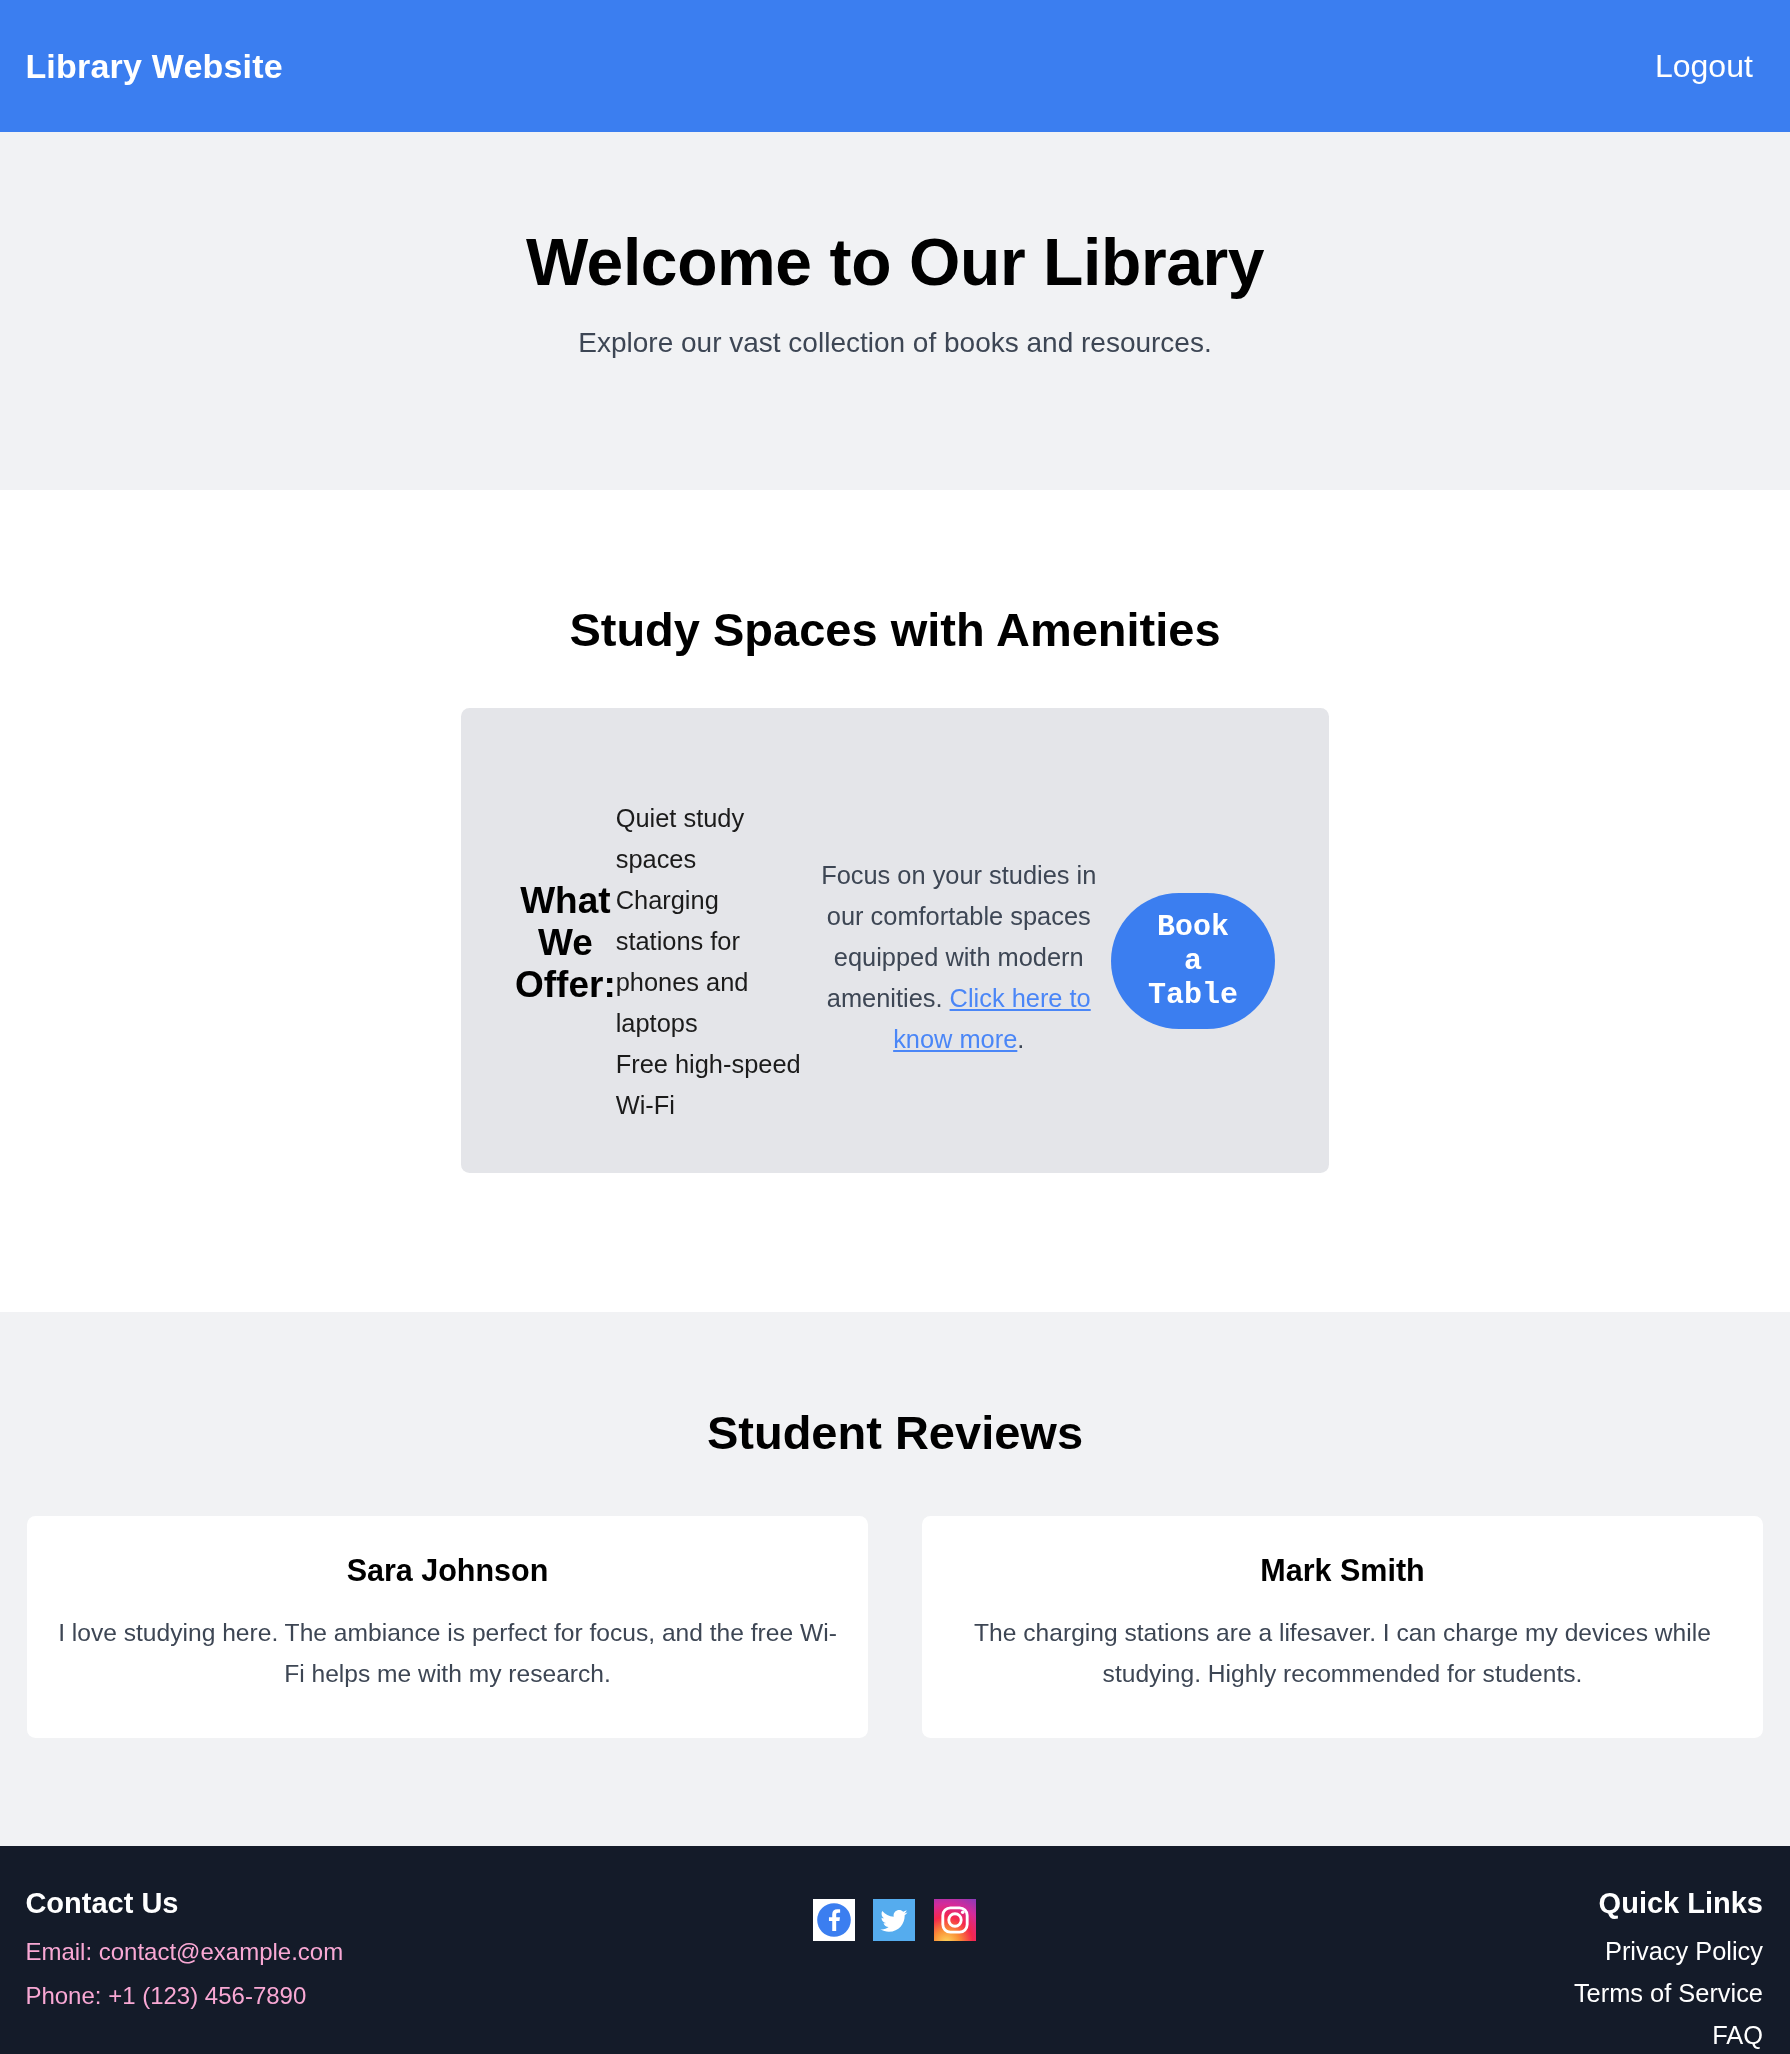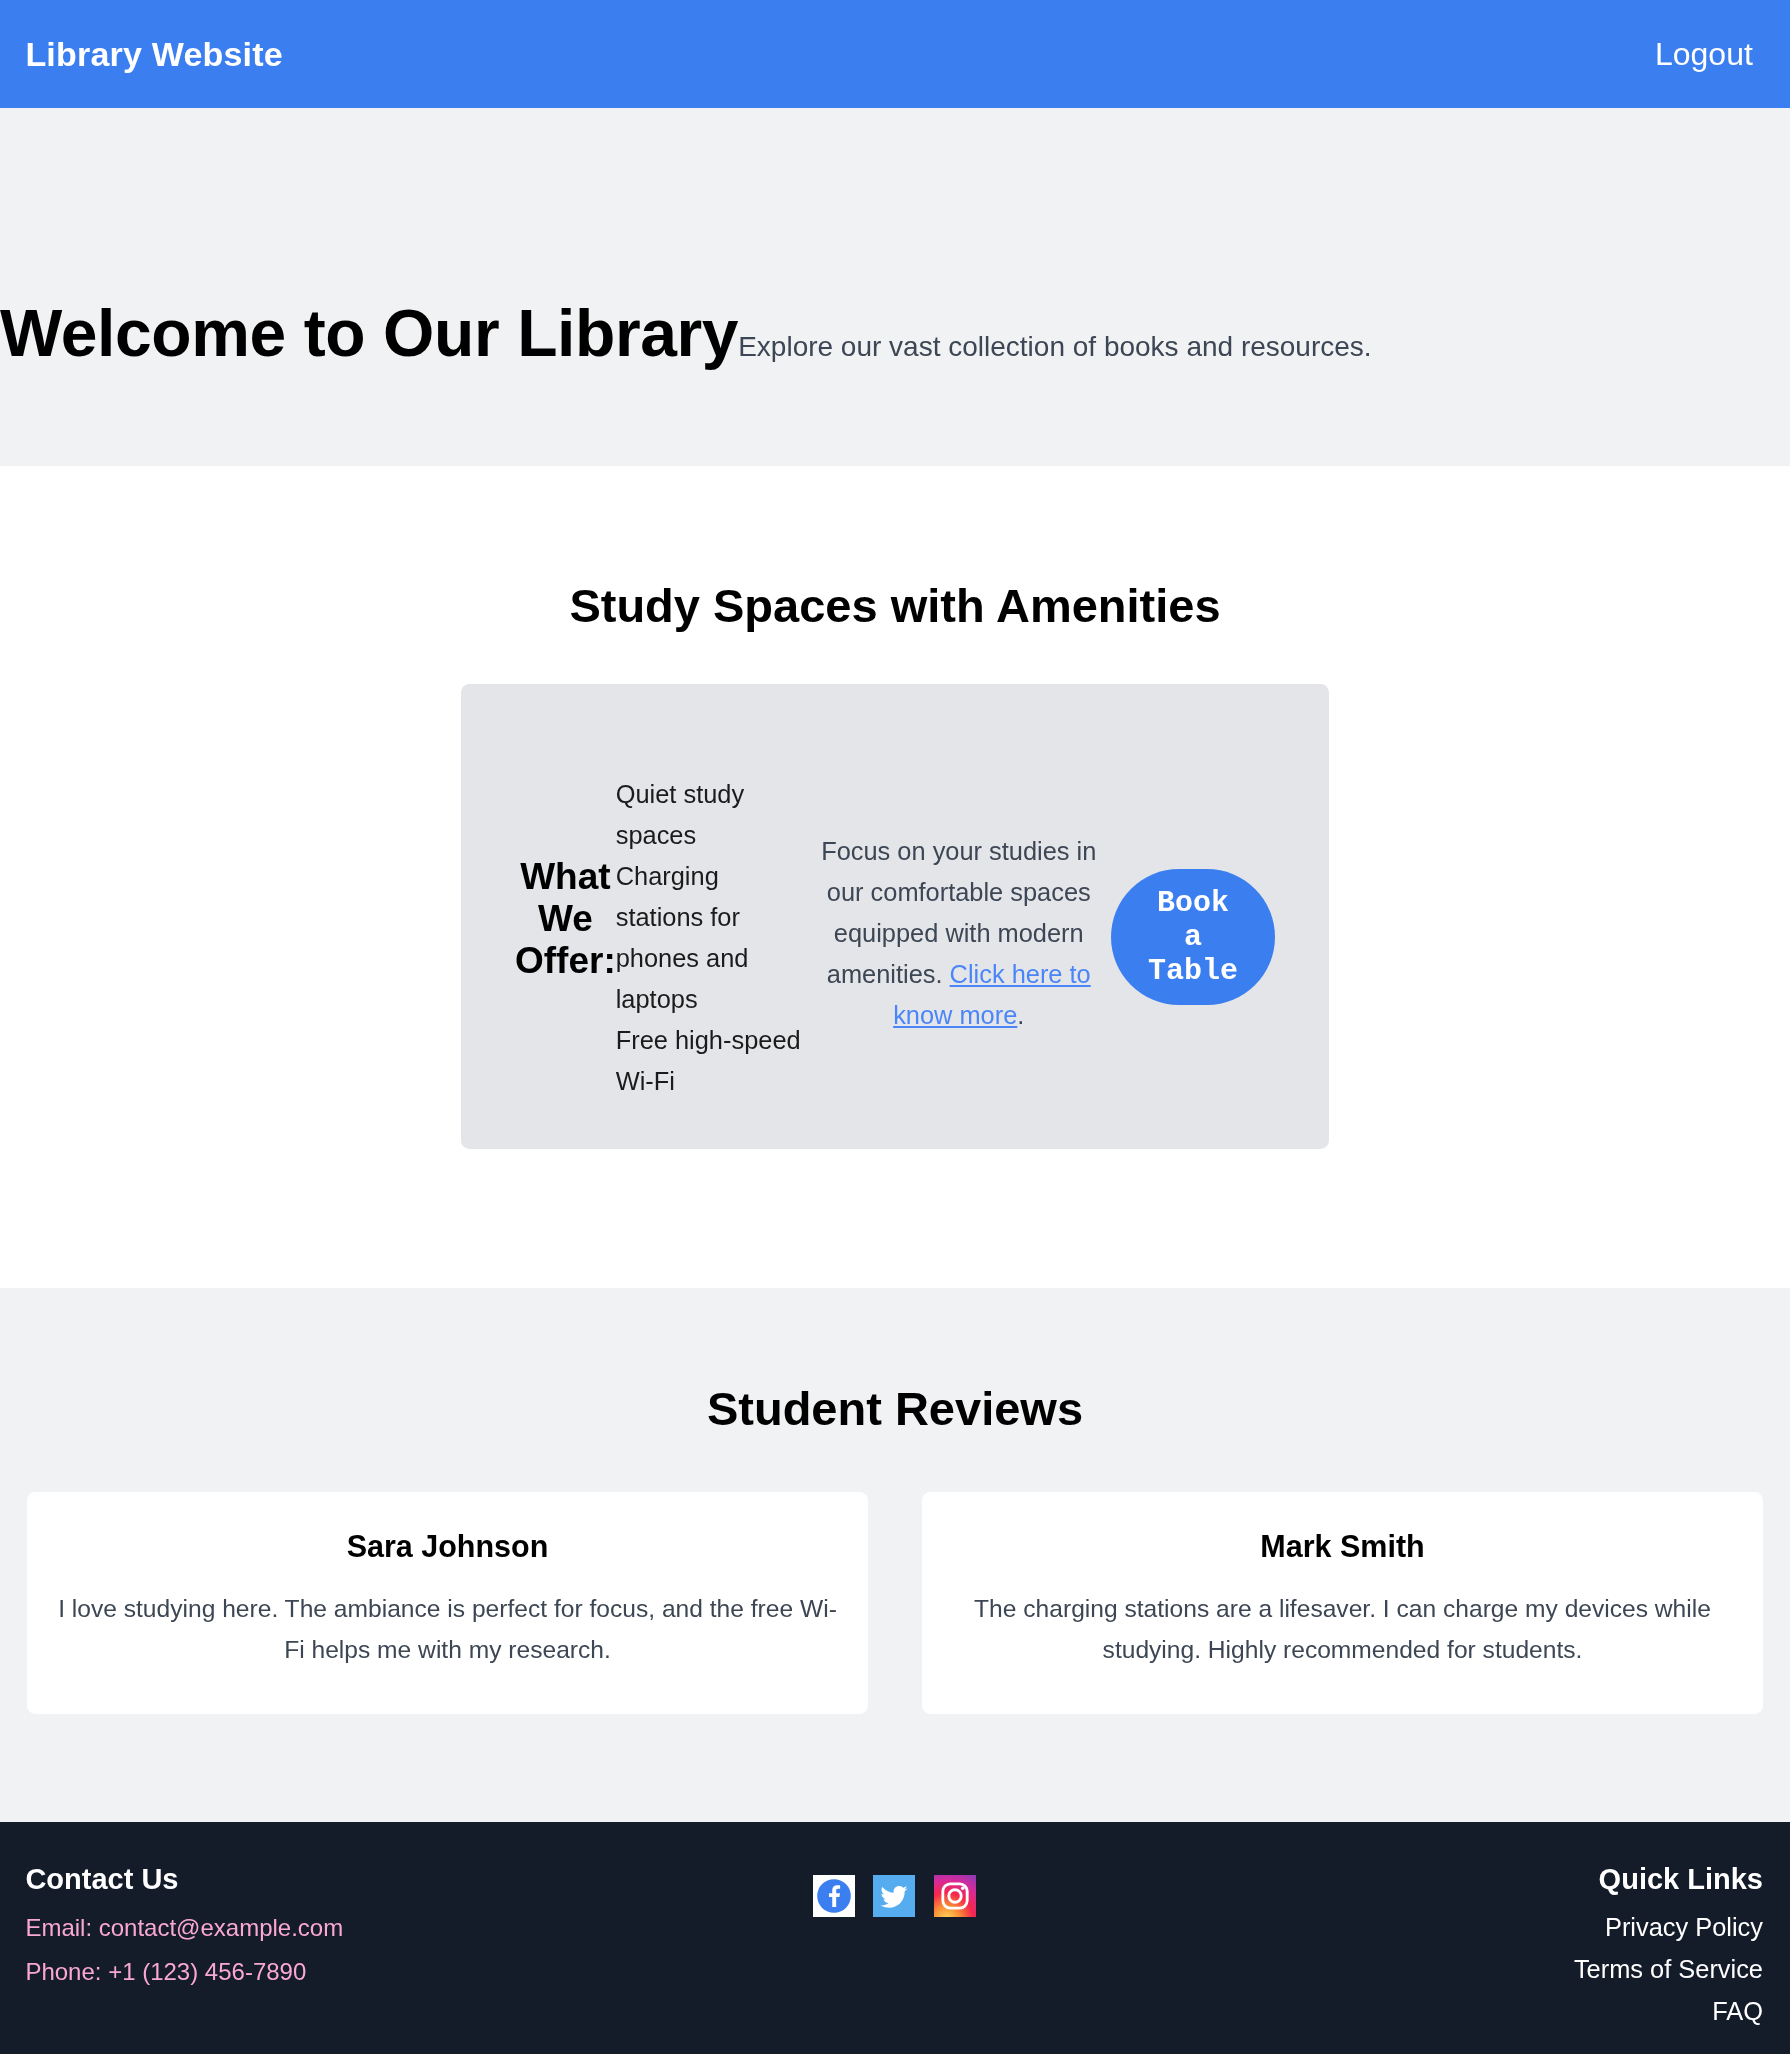--- a/index.html
+++ b/index.html
@@ -6,21 +6,21 @@
 
   html, body {
     width: 1790px;
     background: #ffffff;
     font-family: "Liberation Sans", sans-serif;
   }
 
   
   .navbar {
     background: #3b7ef0;
-    height: 108px;
+    height: 132px;
     display: flex;
     align-items: center;
     justify-content: space-between;
     padding: 0 27px 0 25.4px;
   }
   .brand {
     color: #ffffff;
     font-size: 34px;
     font-weight: bold;
     letter-spacing: 0.2px;
@@ -30,21 +30,21 @@
     font-size: 32px;
     text-decoration: none;
     padding: 6.8px 10.2px;
   }
 
   
   .hero {
     background: #f1f2f4;
     height: 358px;
     display: flex;
-    flex-direction: row;
+    flex-direction: column;
     align-items: center;
     justify-content: flex-start;
     padding-top: 92px;
   }
   .hero-title {
     font-size: 66px;
     font-weight: bold;
     color: #000000;
     letter-spacing: -0.4px;
   }

